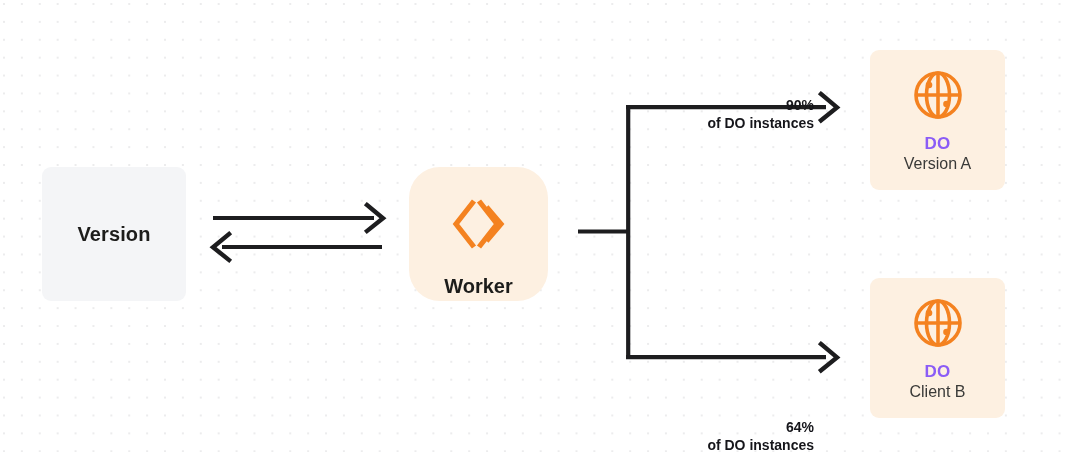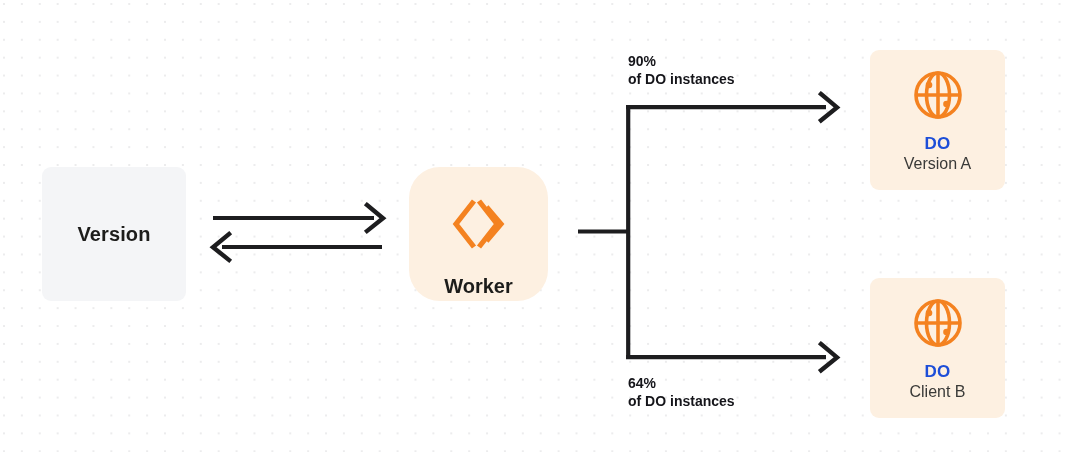--- a/index.html
+++ b/index.html
@@ -94,47 +94,48 @@
   .node-title-worker {
     font-size: 20px;
     font-weight: bold;
     color: #1d1d1b;
     margin-top: 20px;
   }
 
   .node-title-do {
     font-size: 17px;
     font-weight: bold;
-    color: #1d4ed8;
+    color: #8b5cf6;
     margin-top: 10px;
     letter-spacing: 0.3px;
     text-align: right;
   }
 
   .node-subtitle {
     font-size: 16px;
     font-weight: normal;
     color: #3a3a38;
     margin-top: 1px;
   }
 
   .icon-wrap {
     display: block;
     line-height: 0;
   }
 
   
   .edge-label {
     position: absolute;
-    text-align: left;
+    text-align: right;
     font-size: 14px;
     font-weight: bold;
     color: #15151a;
     line-height: 18px;
     white-space: nowrap;
+    margin-top: 44px;
   }
 
   .edge-label-top {
     left: 628px;
     top: 52px;
     width: 186px;
   }
 
   .edge-label-bottom {
     left: 628px;

